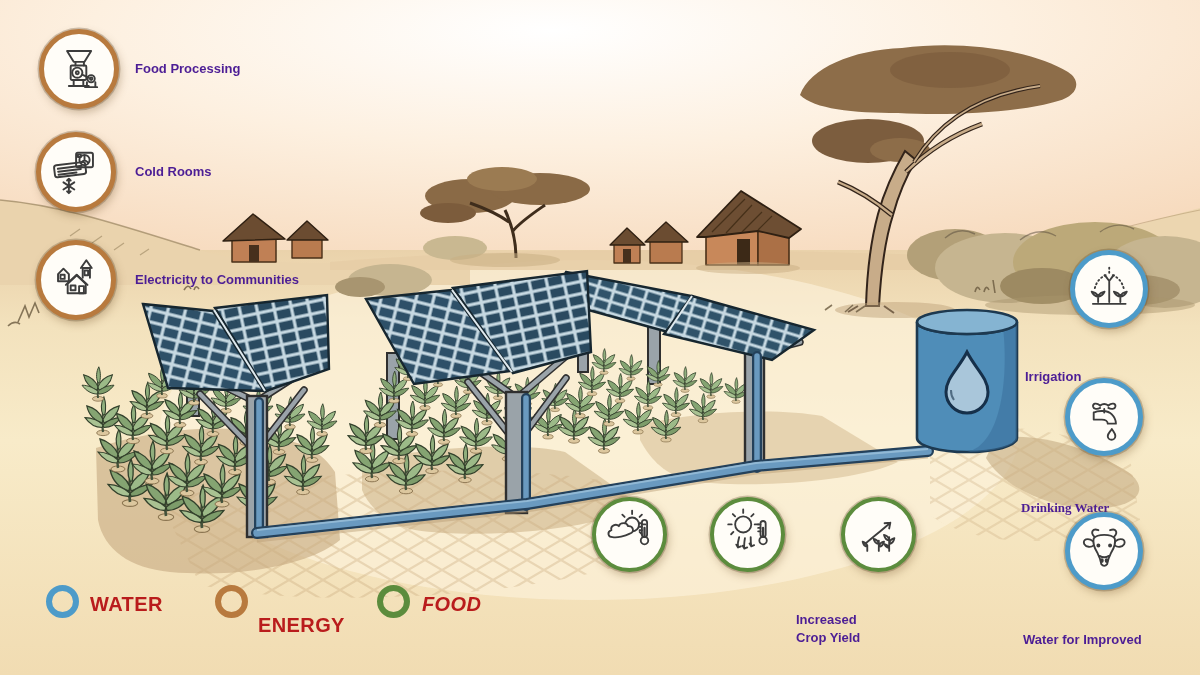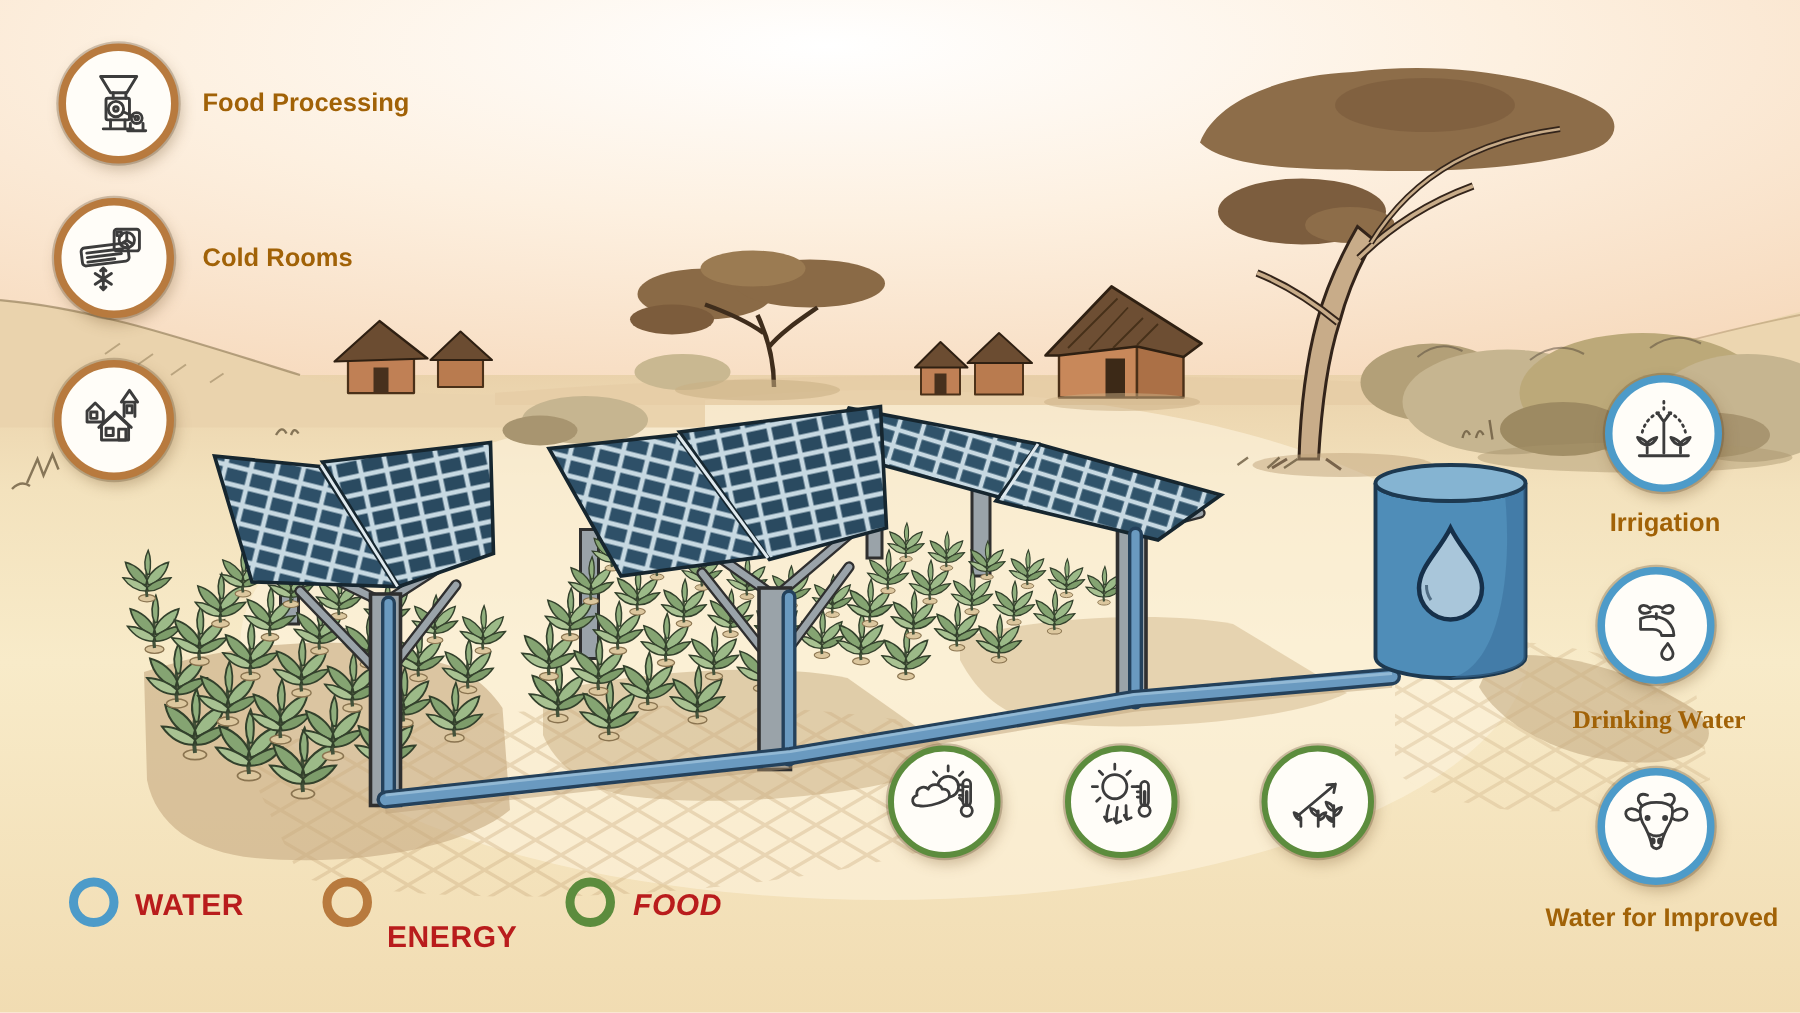--- a/index.html
+++ b/index.html
@@ -9,22 +9,22 @@
   
   .sO{fill:none;stroke:#2f2f2f;stroke-width:7.5;stroke-linecap:round;}
   .sF{fill:none;stroke:#9aa3a9;stroke-width:4.4;stroke-linecap:round;}
   .badge{position:absolute;z-index:3;border-radius:50%;background:#fffdf8;
          box-shadow:0 0 0 1.5px rgba(90,70,40,.28), 2px 4px 9px rgba(120,90,50,.35);
          display:flex;align-items:center;justify-content:center;}
   .badge svg{width:86%;height:86%;}
   .b-energy{width:70px;height:70px;border:5px solid #b87a3e;}
   .b-water{width:68px;height:68px;border:5px solid #4d9bc9;}
   .b-food{width:67px;height:67px;border:4.5px solid #5c8c3d;}
-  .lbl{position:absolute;z-index:3;color:#a16207;font-weight:700;font-size:17px;line-height:18px;white-space:nowrap;}
-  .lbl-c{text-align:center;white-space:normal;width:170px;}
+  .lbl{position:absolute;z-index:3;color:#4c1d95;font-weight:700;font-size:13px;line-height:18px;white-space:nowrap;}
+  .lbl-c{text-align:left;white-space:normal;width:170px;margin-top:28px;}
   .legend-ring{position:absolute;z-index:3;width:21px;height:21px;border:6px solid #888;border-radius:50%;}
   .legend-lbl{position:absolute;z-index:3;color:#b91c1c;font-weight:700;font-size:20px;letter-spacing:.4px;}
   .icon{stroke:#3c3c3c;stroke-width:3.2;fill:none;stroke-linecap:round;stroke-linejoin:round;}
 </style>
 </head>
 <body>
 
 <div class="stage">
 
 <svg class="scene" width="1200" height="675" viewBox="0 0 1200 675">
@@ -332,20 +332,21 @@
           <rect x="24" y="41" width="7" height="7"></rect>
     <path d="M61,46 V30 H73 V46 M58,30 L67,17 L76,30"></path>
           <rect x="64" y="34" width="6" height="8"></rect>
     <path d="M36,72 V56 L51,42 L66,56 V72 Z"></path>
     <path d="M33,58 L51,41 L69,58"></path>
     <rect x="55" y="60" width="8" height="12"></rect>
           <rect x="41" y="59" width="8" height="8"></rect>
   </g>
       </svg>
 </div>
+<div class="lbl" style="left:135px;top:271px;">Electricity to Communities</div>
 
 <div class="badge b-water" style="left: 1070px; top: 250px; border-color: rgb(77, 155, 201);">
   <svg viewBox="0 0 100 100">
         <g class="icon" stroke-width="2.8">
     <path d="M50,72 V36 M50,36 L44,28 M50,36 L56,28 M42,26 l4,4 M58,26 l-4,4"></path>
     <path d="M44,26 C34,30 27,39 25,50" stroke-dasharray="2 5"></path>
     <path d="M56,26 C66,30 73,39 75,50" stroke-dasharray="2 5"></path>
     <path d="M50,22 V9" stroke-dasharray="2 5"></path>
     <path d="M31,72 V61 M31,63 C26,62 22,59 20,54 C25,55 29,58 31,61 M31,63 C36,62 40,59 42,54 C37,55 33,58 31,61"></path>
     <path d="M69,72 V61 M69,63 C64,62 60,59 58,54 C63,55 67,58 69,61 M69,63 C74,62 78,59 80,54 C75,55 71,58 69,61"></path>
@@ -417,20 +418,24 @@
 <div class="badge b-food" style="left: 841px; top: 497px; border-color: rgb(92, 140, 61);">
   <svg viewBox="0 0 100 100">
         <g class="icon" stroke-width="2.8">
     <path d="M26,66 C40,54 54,43 70,29 M70,29 l-10,1 M70,29 l-2,10"></path>
     <path d="M30,78 V68 M30,71 C26,70 23,67 22,62 C26,63 29,66 30,69"></path>
     <path d="M50,78 V60 M50,66 C45,65 42,62 41,57 C46,58 49,62 50,64 M50,71 C55,70 58,67 59,62 C54,63 51,67 50,69"></path>
     <path d="M68,78 V54 M68,60 C63,59 60,55 59,50 C64,51 67,55 68,58 M68,66 C73,65 76,61 77,56 C72,57 69,61 68,64 M68,73 C63,72 61,70 60,66 C64,67 67,70 68,71"></path>
   </g>
       </svg>
 </div>
+<div class="lbl lbl-c" style="left:796px;top:583px;">
+  <span style="display:block">Increased</span>
+  <span style="display:block">Crop Yield</span>
+</div>
 
 <div class="legend-ring" style="left: 46px; top: 585px; border-color: rgb(77, 155, 201);"></div>
 <div class="legend-lbl" style="left:90px;top:593px;">WATER</div>
 <div class="legend-ring" style="left: 215px; top: 585px; border-color: rgb(184, 122, 62);"></div>
 <div class="legend-lbl" style="left:258px;top:614px;">ENERGY</div>
 <div class="legend-ring" style="left: 377px; top: 585px; border-color: rgb(92, 140, 61);"></div>
 <div class="legend-lbl" style="left:422px;top:593px;font-style:italic;">FOOD</div>
 
 </div>
 

